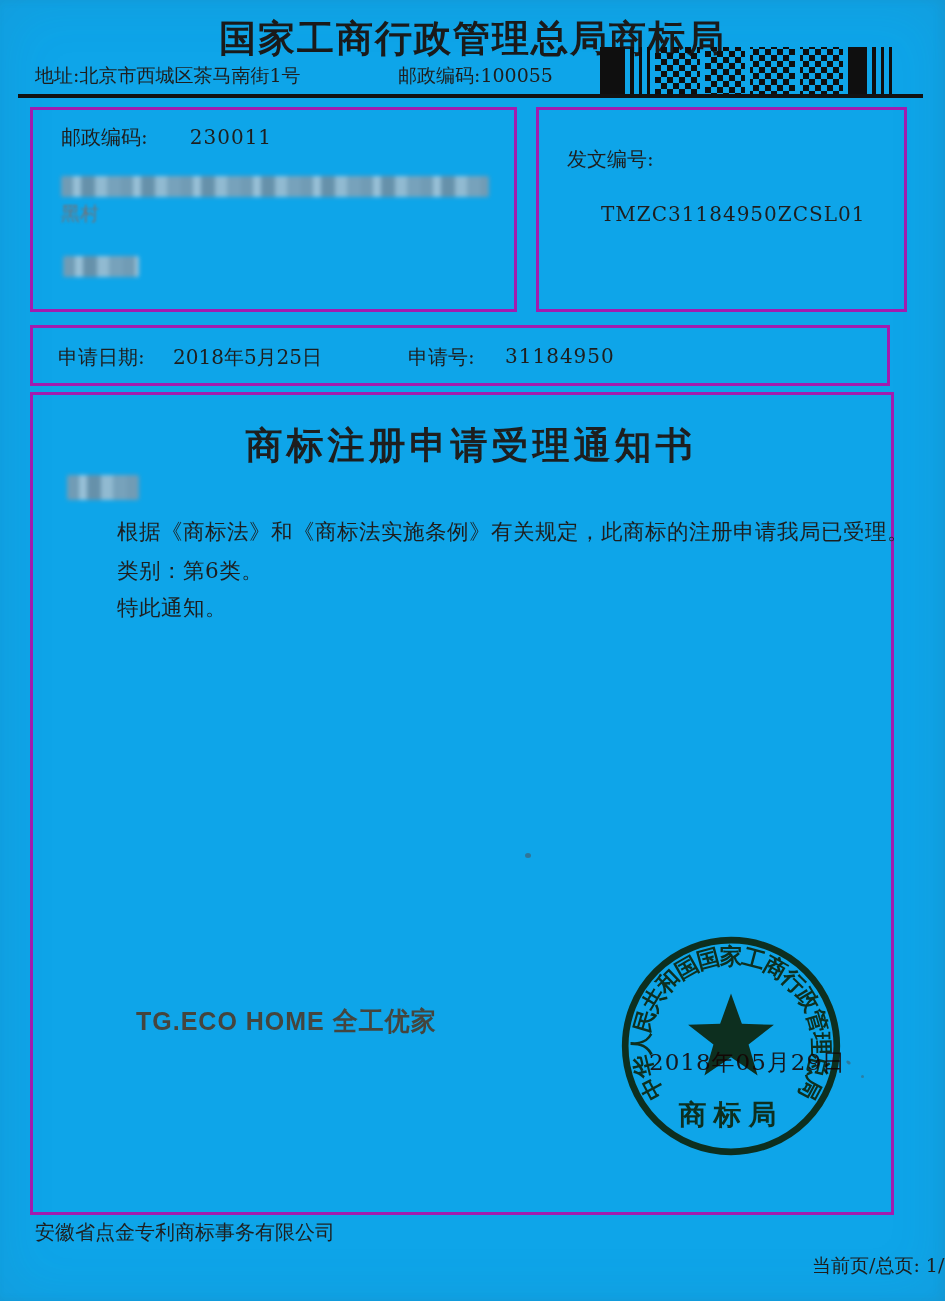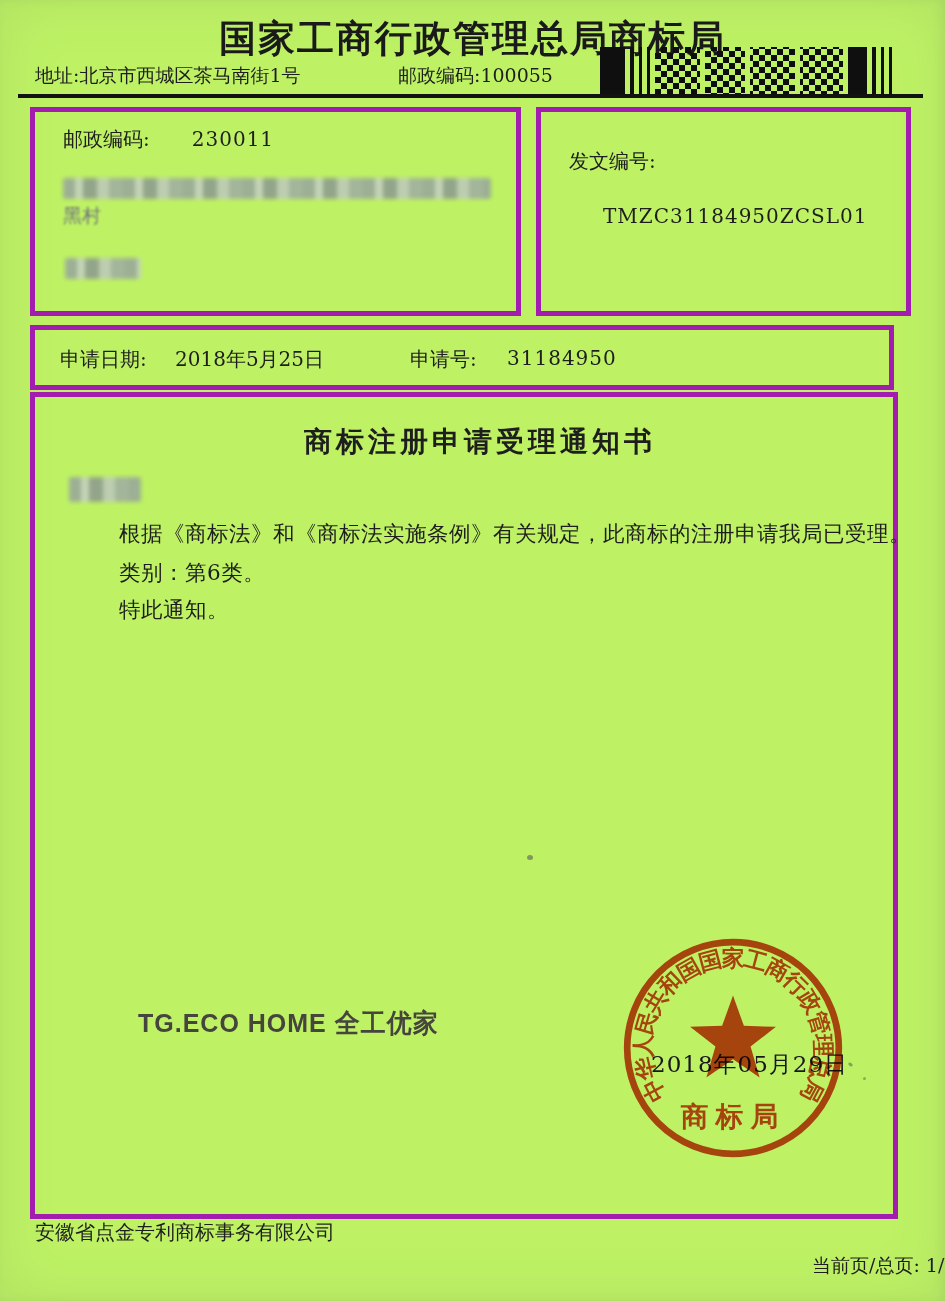--- a/index.html
+++ b/index.html
@@ -1,18 +1,18 @@
 <!DOCTYPE html>
 <html><head>
 <meta charset="utf-8">
 <style>
   html,body { margin:0; padding:0; background:#8a8d94; }
   .page {
     position:relative; width:945px; height:1301px; margin:0 auto;
-    background:#bef264;
+    background:#0ea5e9;
     font-family:"DejaVu Serif","Liberation Serif",serif;
     color:#1e1e1e; overflow:hidden;
     box-shadow: inset 0 0 60px rgba(70,75,95,.10), inset -4px 0 10px rgba(70,75,95,.08);
   }
   .abs { position:absolute; }
   .nowrap { white-space:nowrap; }
 
   
   .doc-title { top:14px; left:0; width:100%; text-align:center;
     font-size:37px; font-weight:600; letter-spacing:2px; color:#1a1a1a; }
@@ -27,21 +27,21 @@
   .bc-block.sm { width:19px; }
   .bc-bar { width:4px; background:#0f0f0f; }
   .bc-bar.thin { width:3px; }
   .bc-cluster { width:45px;
     background: conic-gradient(#0e0e0e 25%, transparent 0 50%, #0e0e0e 0 75%, transparent 0) 0 0 / 12px 12px; }
   .bc-cluster.alt  { background-position:6px 4px; width:40px; }
   .bc-cluster.alt2 { background-position:3px 8px; }
   .bc-cluster.alt3 { background-position:9px 2px; width:43px; }
 
   
-  .box { border:5px solid #a21caf; position:absolute; background:transparent; }
+  .box { border:3px solid #a21caf; position:absolute; background:transparent; }
   .recipient-box { left:30px; top:107px; width:481px; height:199px; }
   .dispatch-box  { left:536px; top:107px; width:353px; height:199px;padding-left:12px; }
   .app-bar       { left:30px; top:325px; width:854px; height:55px; }
   .main-box      { left:30px; top:392px; width:858px; height:817px; }
 
   .recipient-box .pc-line { left:28px; top:14px; font-size:20px; }
   .recipient-box .pc-val { margin-left:42px; letter-spacing:1px; }
   .redact { position:absolute; border-radius:2px; opacity:.75; filter:blur(2px);
     background: repeating-linear-gradient(90deg,#9299a4 0 12px,#c6cad2 12px 20px,#848b96 20px 34px,#bdc2ca 34px 46px,#9aa1ac 46px 60px); }
   .redact.addr { left:28px; top:66px; width:428px; height:21px; }
@@ -51,22 +51,22 @@
 
   .dispatch-box .lbl { left:28px; top:36px; font-size:20px; }
   .dispatch-box .val { left:62px; top:92px; font-size:20px; letter-spacing:1px; }
 
   .app-bar .d-lbl { left:25px; top:16px; font-size:20px; }
   .app-bar .d-val { left:140px; top:16px; font-size:20px; }
   .app-bar .n-lbl { left:375px; top:16px; font-size:20px; }
   .app-bar .n-val { left:472px; top:16px; font-size:20px; letter-spacing:1px; }
 
   
-  .notice-title { top:26px; left:16px; width:100%; text-align:center;
-    font-size:28px; font-weight:600; letter-spacing:4px; }
+  .notice-title { top:26px; left:9px; width:100%; text-align:center;
+    font-size:37px; font-weight:600; letter-spacing:4px; }
   .redact.applicant { left:34px; top:80px; width:72px; height:25px; }
   .body-line { left:84px; font-size:21.5px; letter-spacing:.5px; }
   .line1 { top:122px; } .line2 { top:161px; } .line3 { top:198px;text-align:right; }
 
   .trademark { left:103px; top:610px;
     font-family:"Liberation Sans","DejaVu Sans",sans-serif;
     font-weight:700; font-size:25px; letter-spacing:1px; color:#45453e;
     transform:scaleY(1.05); }
 
   .speck { position:absolute; border-radius:50%; background:#4c4f55; }

